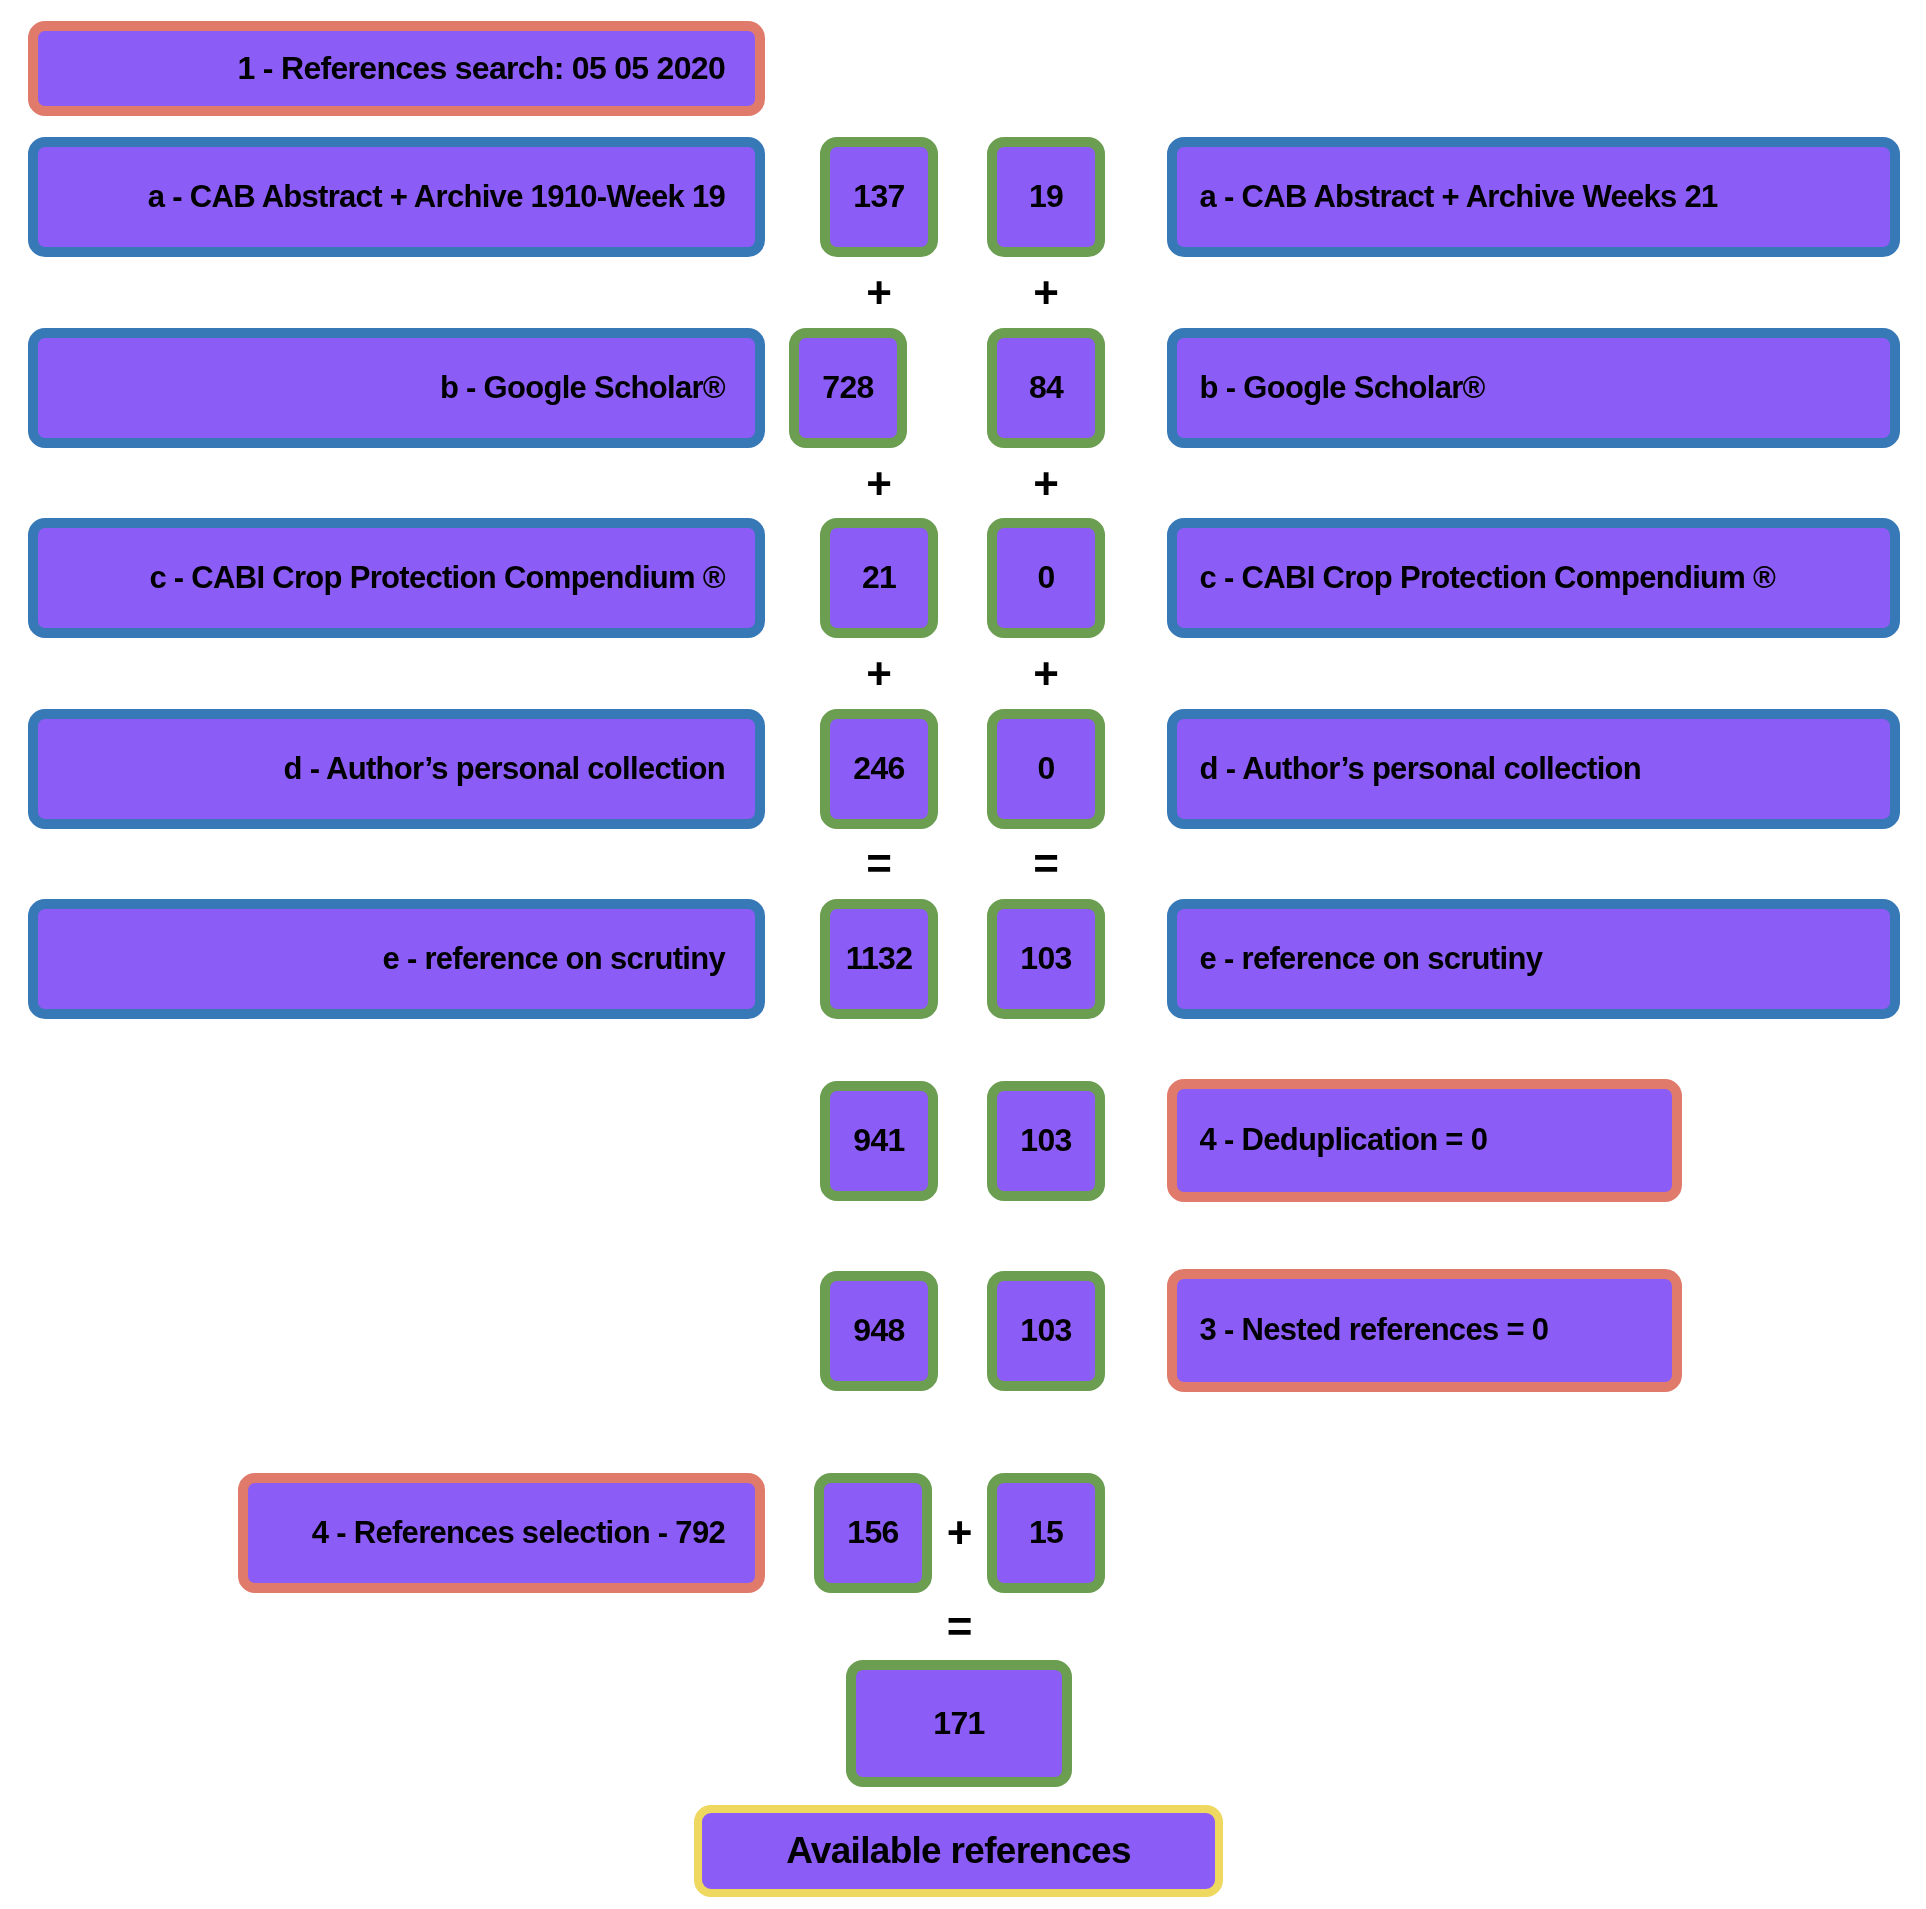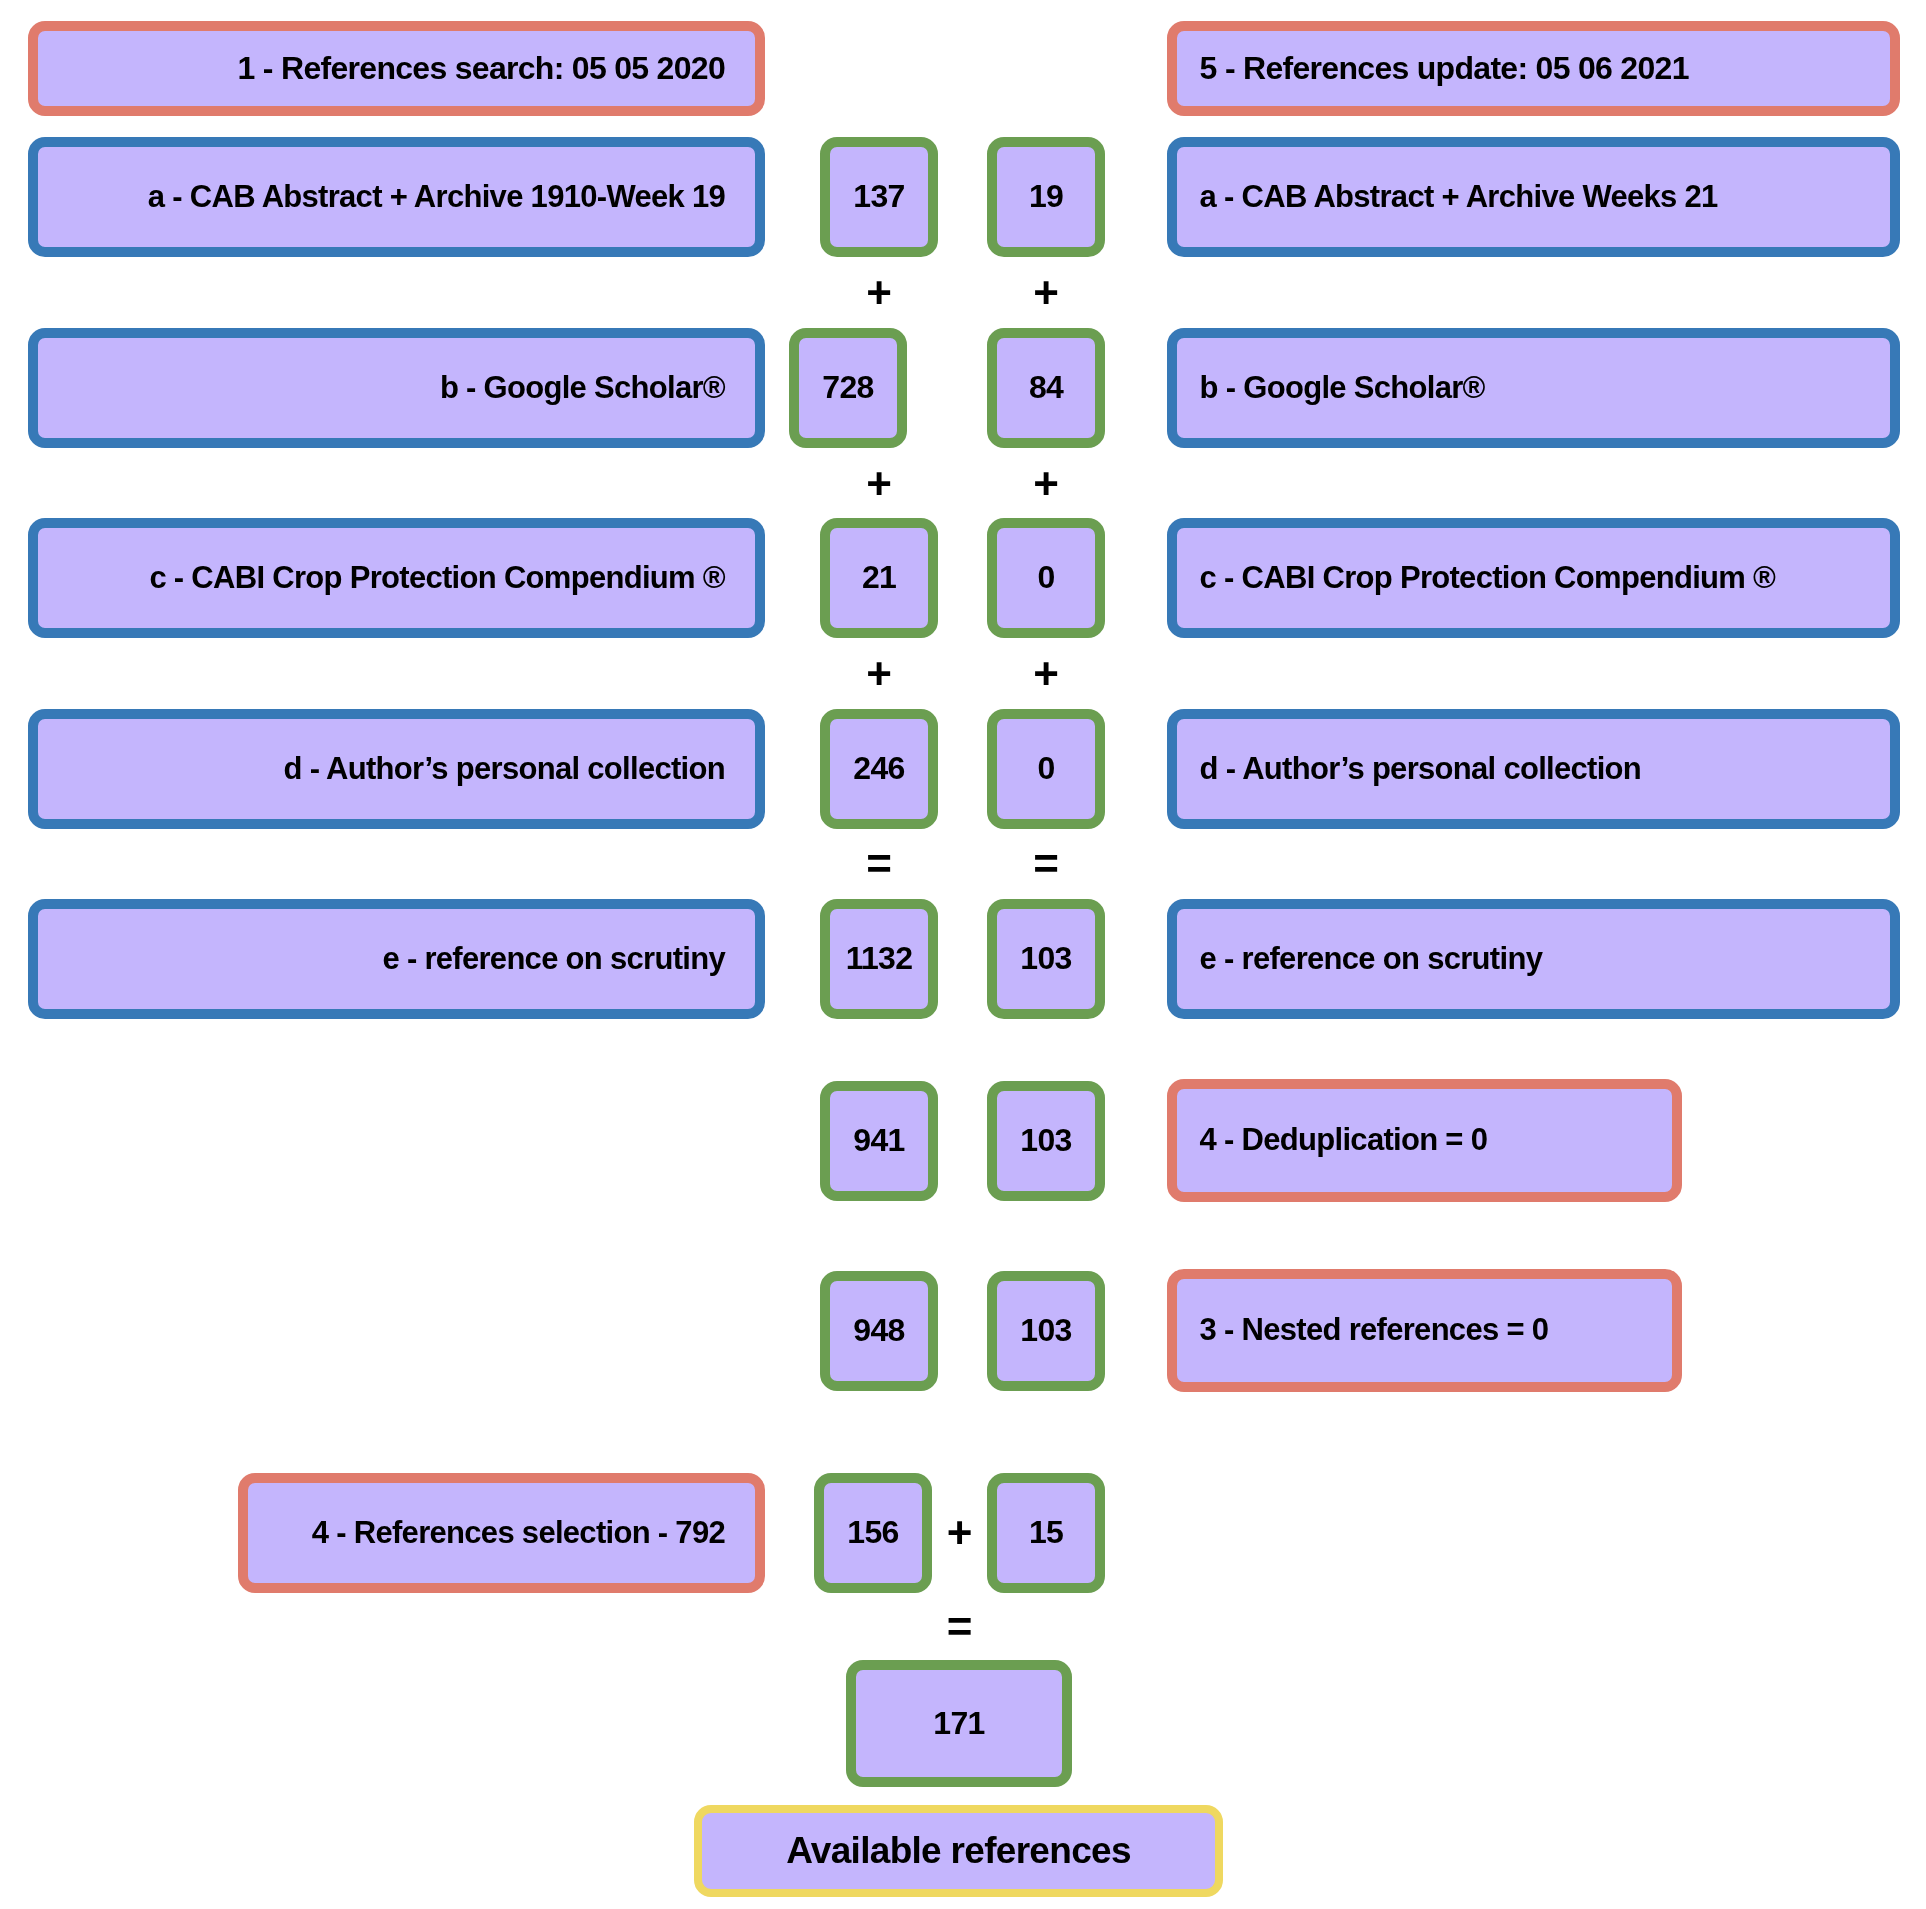--- a/index.html
+++ b/index.html
@@ -15,21 +15,21 @@
   }
   .canvas{
     position:relative;
     width:1926px;
     height:1909px;
     background:var(--background);
     overflow:hidden;
   }
   .box{
     position:absolute;
-    background:#c4b5fd;
+    background:#8b5cf6;
     border-radius:17px;
     display:flex;
     align-items:center;
     font-size:31px;
     letter-spacing:-0.7px;
     line-height:1.05;
   }
   .b-red{border:10px solid var(--red)}
   .b-blue{border:10px solid var(--blue)}
   .b-green{border:10px solid var(--green)}
@@ -49,21 +49,20 @@
     letter-spacing:0;
   }
   .total-label{font-size:37px}
 </style>
 </head>
 <body>
 
 <div class="canvas">
 
   <div class="box b-red align-right header-text" style="left:28px;top:21px;width:737px;height:95px">1 - References search: 05 05 2020</div>
-  <div class="box b-red align-left header-text" style="left:1167px;top:21px;width:733px;height:95px">5 - References update: 05 06 2021</div>
 
   <div class="box b-blue align-right" style="left:28px;top:137px;width:737px;height:120px">a - CAB Abstract + Archive 1910-Week 19</div>
   <div class="box b-green align-center num" style="left:820px;top:137px;width:118px;height:120px">137</div>
   <div class="box b-green align-center num" style="left:987px;top:137px;width:118px;height:120px">19</div>
   <div class="box b-blue align-left" style="left:1167px;top:137px;width:733px;height:120px">a - CAB Abstract + Archive Weeks 21</div>
 
   <div class="op" style="left:820px;top:257px;width:118px;height:71px">+</div>
   <div class="op" style="left:987px;top:257px;width:118px;height:71px">+</div>
 
   <div class="box b-blue align-right" style="left:28px;top:328px;width:737px;height:120px">b - Google Scholar®</div>

